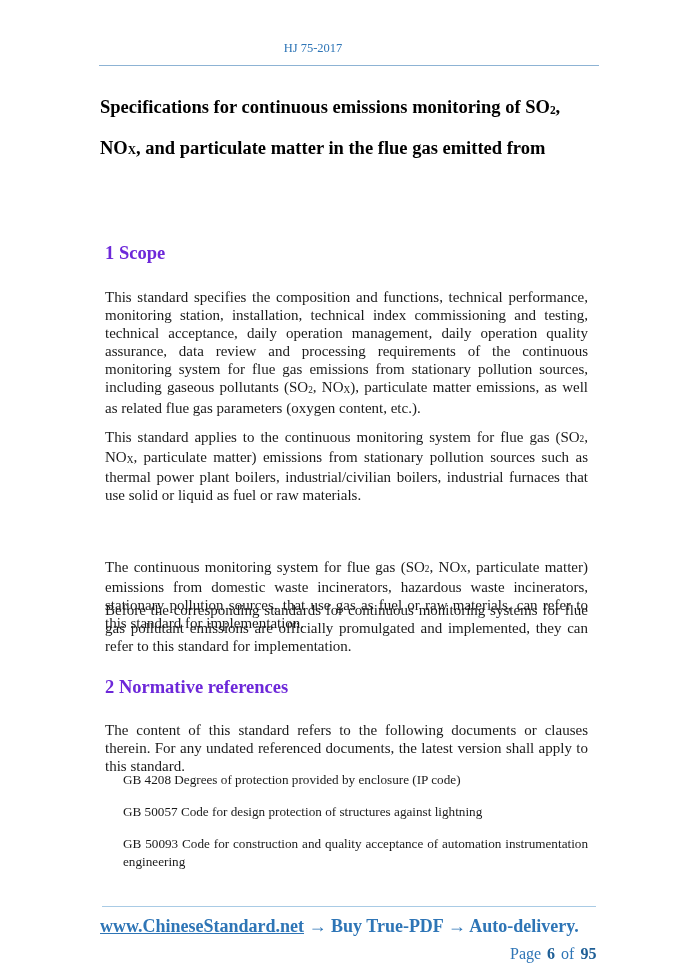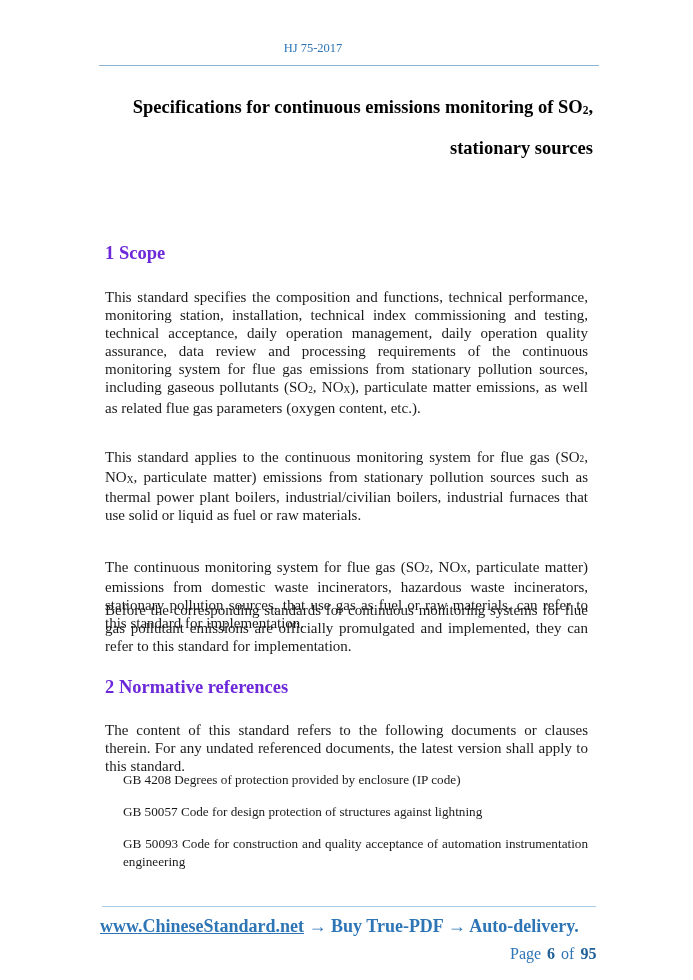--- a/index.html
+++ b/index.html
@@ -9,21 +9,21 @@
     }
     .header-title {
       position: absolute; top: 41px; left: 0; width: 626px; text-align: center;
       font-size: 12.5px; color: #2e75b6;
     }
     .header-rule {
       position: absolute; top: 65px; left: 99px; width: 500px; height: 0;
       border-top: 1px solid #8db3d4;
     }
     .doc-title {
-      position: absolute; top: 88px; left: 100px; width: 493px; text-align: right;
+      position: absolute; top: 88px; left: 100px; width: 493px; text-align: left;
       font-weight: bold; font-size: 18.5px; line-height: 38.5px; color: #000;
     }
     .doc-title sub, .para sub { font-size: 0.62em; vertical-align: baseline; position: relative; top: 0.05em; }
     .h1 {
       position: absolute; left: 105px; font-weight: bold; font-size: 18.5px; color: #6d28d9;
     }
     .para {
       position: absolute; left: 105px; width: 483px; font-size: 15px; line-height: 18.1px;
       text-align: justify; color: #1a1a1a;
     }
@@ -48,28 +48,28 @@
 </head>
 <body>
 
 <div>
   <div class="header-title">HJ 75-2017</div>
   <div class="header-rule"></div>
 </div>
 
 <div class="doc-title">
   <div><span>Specifications for continuous emissions monitoring of SO</span><sub>2</sub><span>,</span></div>
-  <div>stationary sources</div>
+  <div><span>NO</span><sub>X</sub><span>, and particulate matter in the flue gas emitted from</span></div>
 </div>
 
 <div class="h1" style="top:243px;">1 Scope</div>
 
 <div class="para" style="top:288px;"><span>This standard specifies the composition and functions, technical performance, monitoring station, installation, technical index commissioning and testing, technical acceptance, daily operation management, daily operation quality assurance, data review and processing requirements of the continuous monitoring system for flue gas emissions from stationary pollution sources, including gaseous pollutants (SO</span><sub>2</sub><span>, NO</span><sub>X</sub><span>), particulate matter emissions, as well as related flue gas parameters (oxygen content, etc.).</span></div>
 
-<div class="para" style="top:428px;margin-top:20px;"><span>This standard applies to the continuous monitoring system for flue gas (SO</span><sub>2</sub><span>, NO</span><sub>X</sub><span>, particulate matter) emissions from stationary pollution sources such as thermal power plant boilers, industrial/civilian boilers, industrial furnaces that use solid or liquid as fuel or raw materials.</span></div>
+<div class="para" style="top:428px;"><span>This standard applies to the continuous monitoring system for flue gas (SO</span><sub>2</sub><span>, NO</span><sub>X</sub><span>, particulate matter) emissions from stationary pollution sources such as thermal power plant boilers, industrial/civilian boilers, industrial furnaces that use solid or liquid as fuel or raw materials.</span></div>
 
 <div class="para" style="top:514px;margin-top:44px;"><span>The continuous monitoring system for flue gas (SO</span><sub>2</sub><span>, NO</span><sub>X</sub><span>, particulate matter) emissions from domestic waste incinerators, hazardous waste incinerators, stationary pollution sources, that use gas as fuel or raw materials, can refer to this standard for implementation.</span></div>
 
 <div class="para" style="top:601px;">Before the corresponding standards for continuous monitoring systems for flue gas pollutant emissions are officially promulgated and implemented, they can refer to this standard for implementation.</div>
 
 <div class="h1" style="top:677px;">2 Normative references</div>
 
 <div class="para" style="top:721px;">The content of this standard refers to the following documents or clauses therein. For any undated referenced documents, the latest version shall apply to this standard.</div>
 
 <div class="ref" style="top:771px;">GB 4208 Degrees of protection provided by enclosure (IP code)</div>

